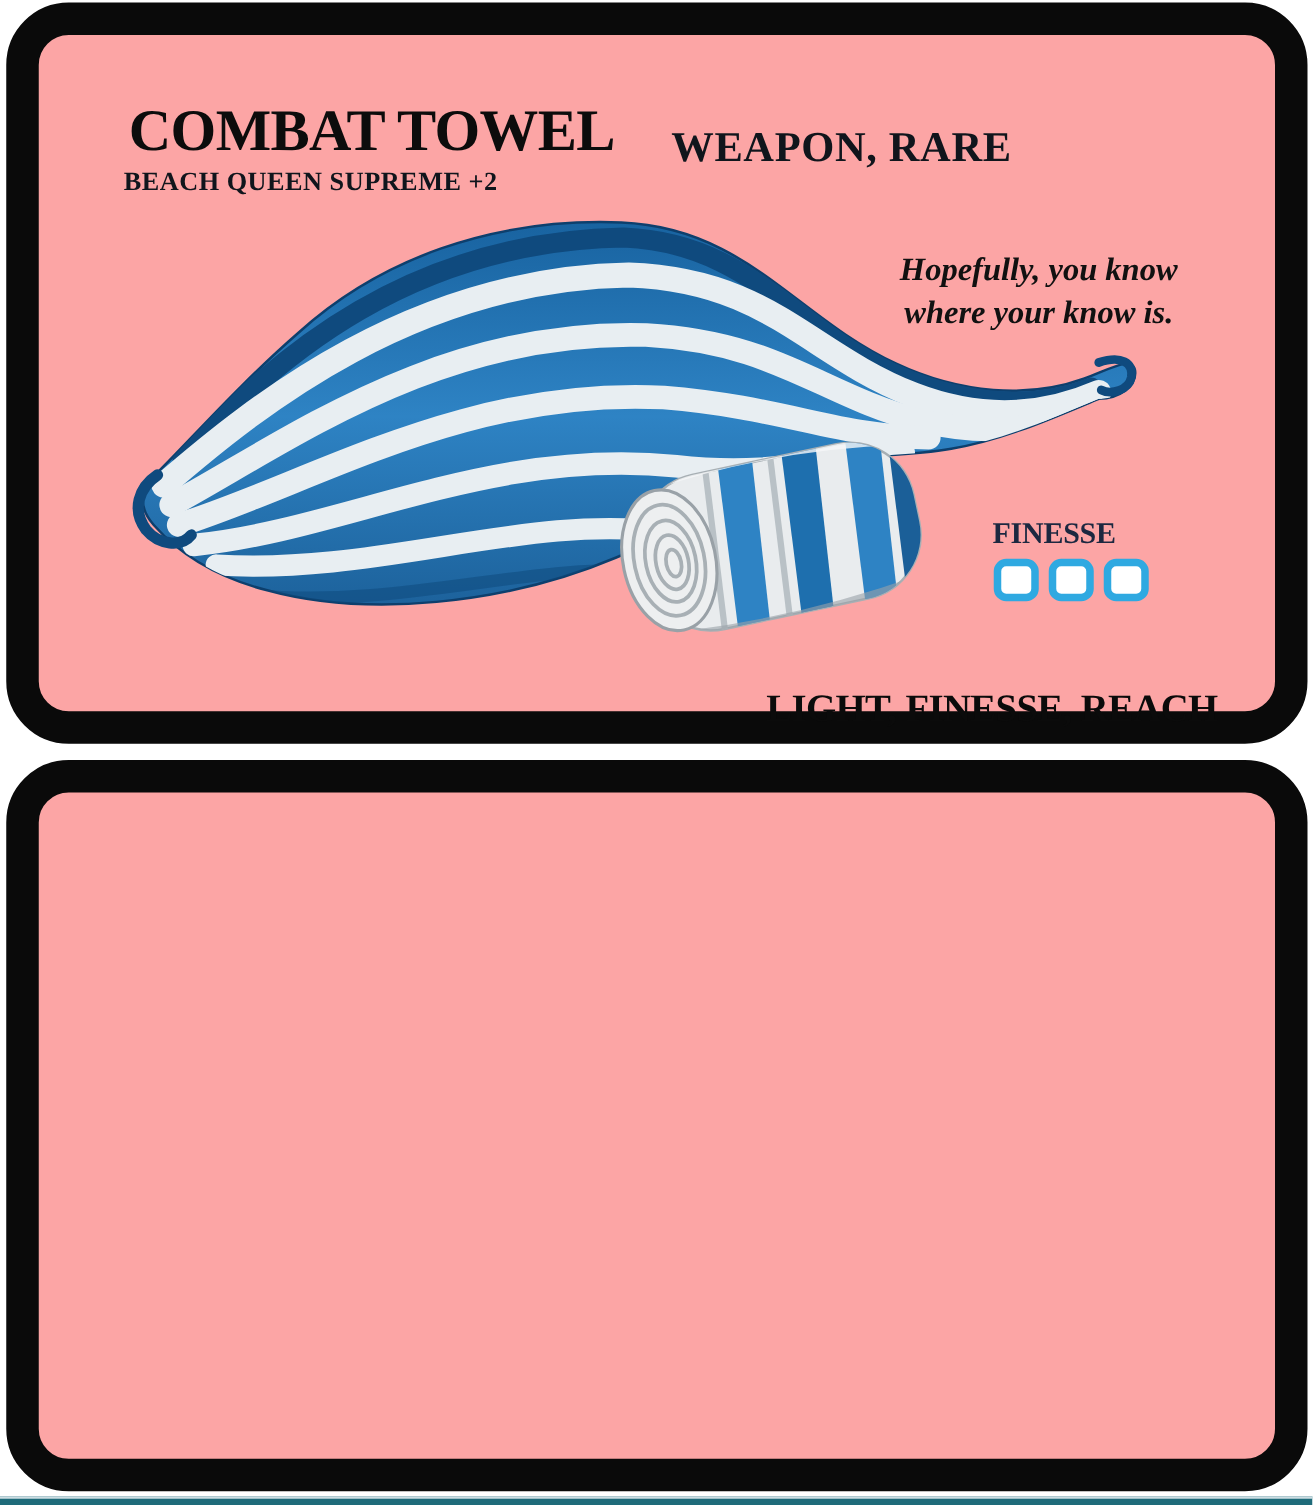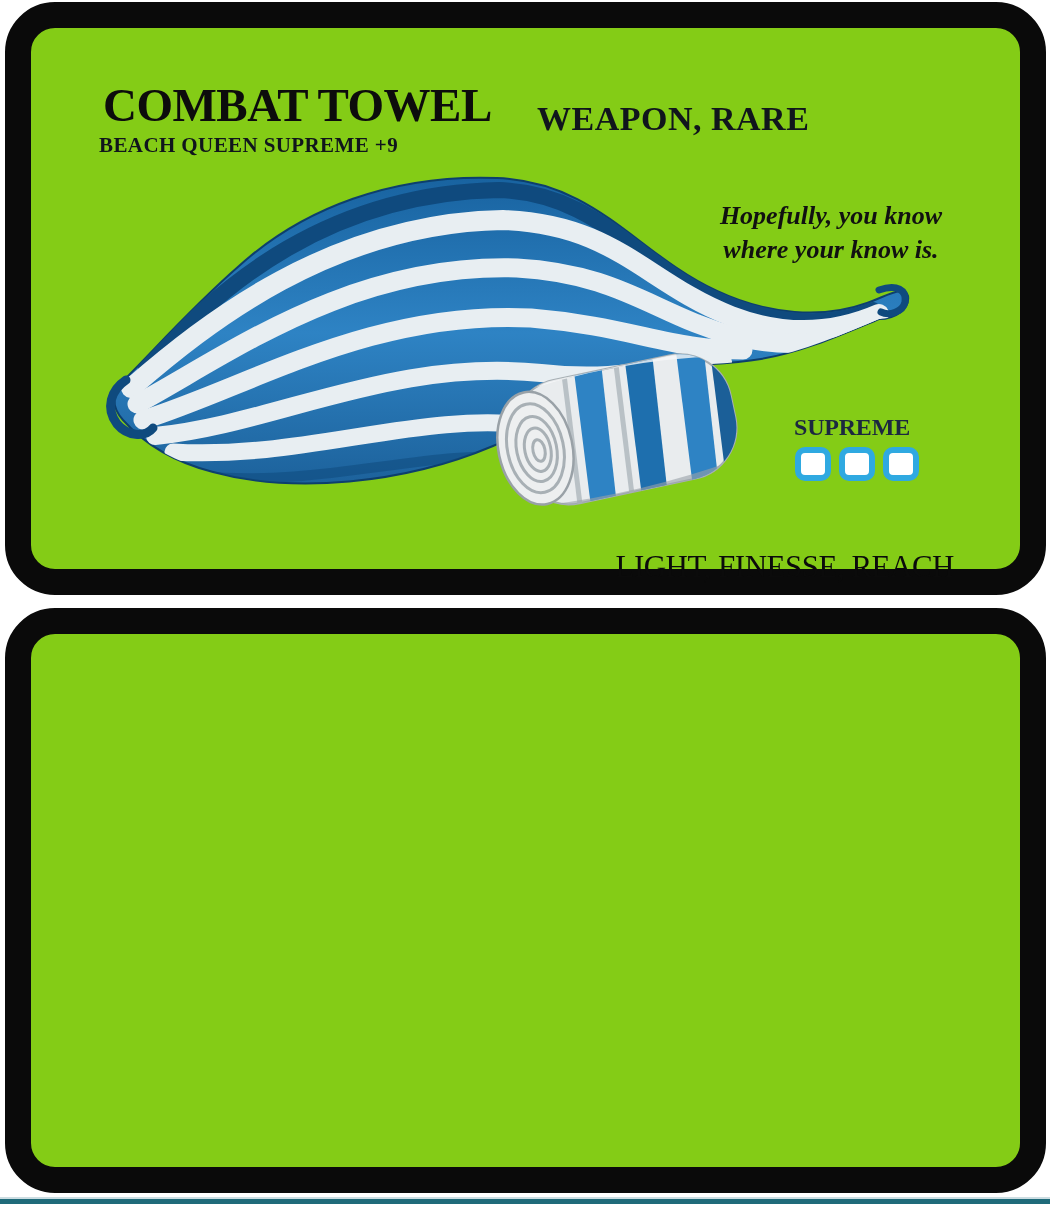--- a/index.html
+++ b/index.html
@@ -5,40 +5,40 @@
   :root{
     --card_border:#0a0a0a;
     --checkbox_blue:#2fa9e1;
     --wetness_label_navy:#1c2840;
     --footer_teal:#1f6b7a;
   }
   *{margin:0;padding:0;box-sizing:border-box;}
   html,body{width:1050px;height:1205px;background:#ffffff;overflow:hidden;
     font-family:"Liberation Serif","DejaVu Serif",serif;color:#0b0b0b;}
   .stage{position:relative;width:1050px;height:1205px;background:#fff;}
-  .card{position:absolute;left:5px;width:1041px;background:#84cc16;
+  .card{position:absolute;left:5px;width:1041px;background:#fca5a5;
     border:26px solid var(--card_border);border-radius:50px;}
   .card-top{top:2px;height:593px;}
   .card-bottom{top:608px;height:585px;}
   .abs{position:absolute;}
   .title{left:72px;top:52px;font-size:47px;font-weight:bold;letter-spacing:-0.5px;
     line-height:50px;color:#0c0c0c;white-space:nowrap;}
   .type-rarity{left:506px;top:72px;font-size:34px;font-weight:bold;letter-spacing:0.5px;
     white-space:nowrap;color:#10151c;}
   .subtitle{left:68px;top:105px;font-size:21px;font-weight:bold;letter-spacing:0.4px;
     white-space:nowrap;color:#10151c;}
   .flavor{left:650px;top:143px;width:300px;text-align:center;font-style:italic;
     font-weight:bold;font-size:26px;line-height:34px;color:#111;margin-top:28px;}
   .wetness-label{left:763px;top:386px;font-size:24px;font-weight:bold;
     letter-spacing:-0.2px;color:var(--wetness_label_navy);white-space:nowrap;}
   .wetness-row{left:764px;top:419px;display:flex;}
   .wetbox{width:36px;height:34px;border:6px solid var(--checkbox_blue);
     border-radius:10px;margin-right:8px;background:#fff;}
   .stat-left{left:57px;top:521px;font-size:31px;font-weight:bold;white-space:nowrap;}
-  .stat-right{right:66px;top:521px;font-size:31px;font-weight:normal;
+  .stat-right{right:46px;top:521px;font-size:31px;font-weight:bold;
     letter-spacing:-0.5px;white-space:nowrap;}
   .illus{left:0;top:0;width:1050px;height:600px;pointer-events:none;}
   .footer-line{left:0;top:1197px;width:1050px;height:7px;
     border-top:2px solid #ccdde2;background:var(--footer_teal);}
 </style>
 </head>
 <body>
 
 <div class="stage">
 
@@ -89,28 +89,28 @@
         <ellipse cx="502" cy="403" rx="37" ry="57" fill="#edeff0" stroke="#99a1a7" stroke-width="2.5"></ellipse>
         <ellipse cx="502" cy="403" rx="28" ry="45" fill="none" stroke="#a8b0b5" stroke-width="3"></ellipse>
         <ellipse cx="503" cy="404" rx="20" ry="33" fill="none" stroke="#a8b0b5" stroke-width="3"></ellipse>
         <ellipse cx="504" cy="405" rx="13" ry="22" fill="none" stroke="#a8b0b5" stroke-width="3"></ellipse>
         <ellipse cx="505" cy="406" rx="6" ry="11" fill="none" stroke="#a8b0b5" stroke-width="3"></ellipse>
       </g>
     </svg>
 
     <div class="abs title">COMBAT TOWEL</div>
     <div class="abs type-rarity">WEAPON, RARE</div>
-    <div class="abs subtitle">BEACH QUEEN SUPREME +9</div>
+    <div class="abs subtitle">BEACH QUEEN SUPREME +2</div>
 
     <div class="abs flavor">
       <div>Hopefully, you know</div>
       <div>where your know is.</div>
     </div>
 
-    <div class="abs wetness-label">SUPREME</div>
+    <div class="abs wetness-label">FINESSE</div>
     <div class="abs wetness-row">
         <div class="wetbox"></div>
         <div class="wetbox"></div>
         <div class="wetbox"></div>
       </div>
 
     <div class="abs stat-right">LIGHT, FINESSE, REACH</div>
   </div>
 
   <div class="card card-bottom">

